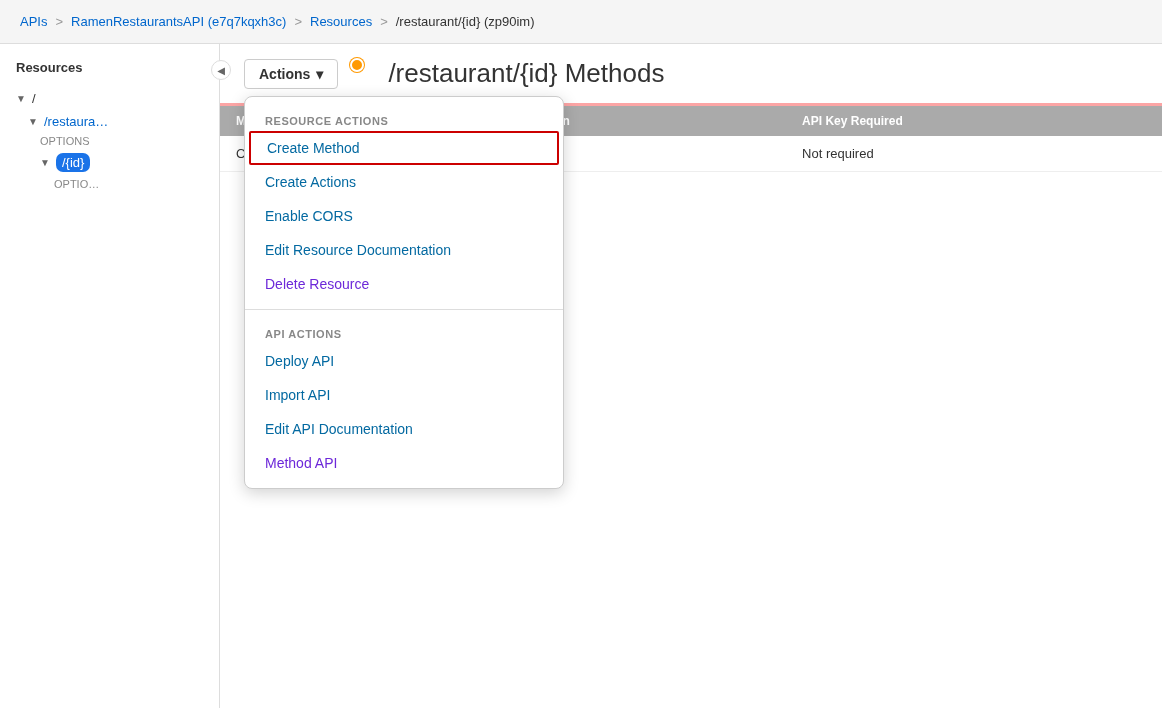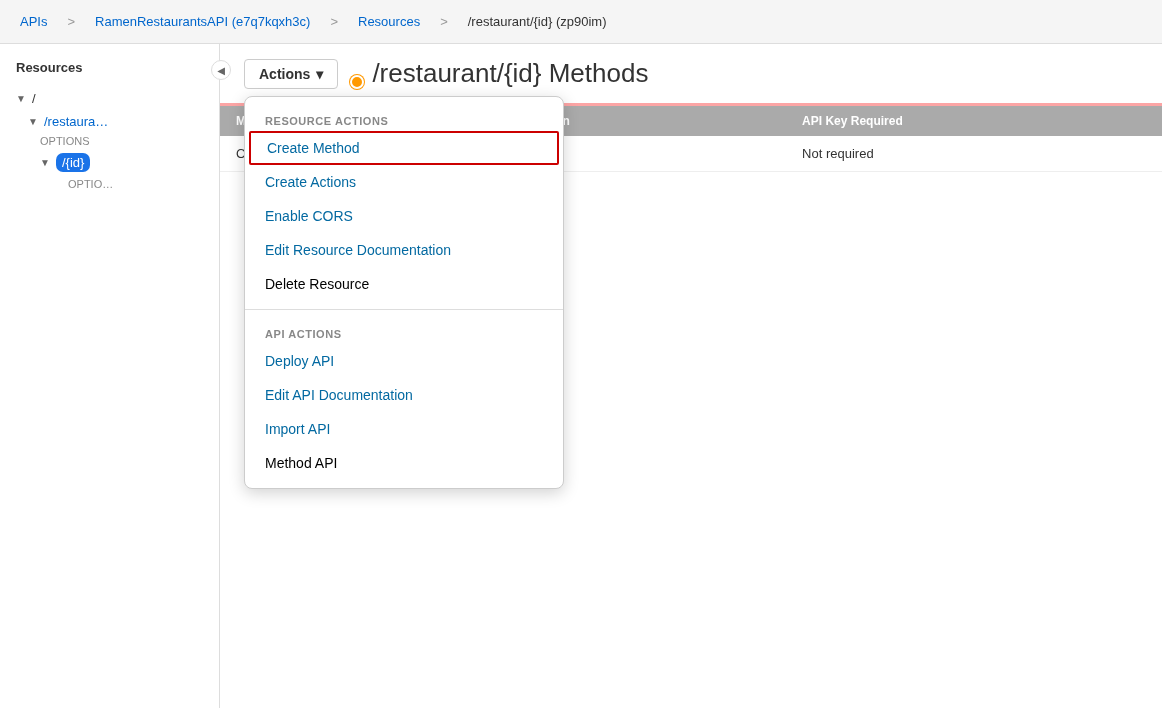--- a/index.html
+++ b/index.html
@@ -5,21 +5,21 @@
     * { box-sizing: border-box; margin: 0; padding: 0; }
     body { font-family: -apple-system, BlinkMacSystemFont, 'Segoe UI', Arial, sans-serif; font-size: 14px; background: #fff; color: #333; width: 1162px; height: 708px; overflow: hidden; }
 
     
     .breadcrumb {
       background: #f5f5f5;
       border-bottom: 1px solid #ddd;
       padding: 10px 20px;
       display: flex;
       align-items: center;
-      gap: 20px;
+      gap: 8px;
       font-size: 13px;
       color: #555;
       height: 44px;
     }
     .breadcrumb-sep { color: #999; }
     .breadcrumb-link { color: #0066cc; cursor: pointer; }
     .breadcrumb-current { color: #333; }
 
     
     .main-layout {
@@ -109,22 +109,22 @@
       font-weight: 600;
       color: #333;
       position: relative;
     }
 
     .page-title {
       font-size: 26px;
       font-weight: 300;
       color: #333;
       display: flex;
-      align-items: flex-end;
-      gap: 8px;
+      align-items: flex-start;
+      gap: 24px;
     }
     .title-dot {
       width: 14px;
       height: 14px;
       background: #f90;
       border: 2px solid #fff;
       border-radius: 50%;
       box-shadow: 0 0 0 1px #f90;
       flex-shrink: 0;
     }
@@ -152,21 +152,21 @@
       padding: 10px 20px 4px 20px;
     }
 
     .dropdown-item {
       padding: 9px 20px;
       cursor: pointer;
       font-size: 14px;
       color: #0369a1;
       display: block;
     }
-    .dropdown-item.danger { color: #000000; }
+    .dropdown-item.danger { color: #6d28d9; }
     .dropdown-item.highlighted {
       border: 2px solid #cc0000;
       margin: 0 4px;
       padding: 7px 16px;
       border-radius: 2px;
     }
 
     .dropdown-divider {
       border: none;
       border-top: 1px solid #ddd;
@@ -226,21 +226,21 @@
       <span class="tree-label-path">/restaura…</span>
     </div>
 
     <div class="tree-label-options">OPTIONS</div>
 
     <div class="tree-item" style="padding-left: 40px;">
       <span class="tree-chevron">▼</span>
       <span class="tree-label-path-id" style="background:#1a73e8; color:#fff; padding: 2px 6px; border-radius:7px;">/{id}</span>
     </div>
 
-    <div class="tree-label-options" style="padding-left: 68px;">OPTIO…</div>
+    <div class="tree-label-options" style="padding-left: 54px;">OPTIO…</div>
   </div>
 
   <div class="content">
 
     <div class="content-header">
       <button class="actions-btn">
         <span>Actions</span>
         <span>▾</span>
       </button>
 
@@ -269,24 +269,24 @@
         </div>
 
         <hr class="dropdown-divider">
 
         <div class="dropdown-section-label">API ACTIONS</div>
 
         <div class="dropdown-item">
           <span>Deploy API</span>
         </div>
         <div class="dropdown-item">
+          <span>Import API</span>
+        </div>
+        <div class="dropdown-item">
           <span>Edit API Documentation</span>
-        </div>
-        <div class="dropdown-item">
-          <span>Import API</span>
         </div>
         <div class="dropdown-item danger">
           <span>Method API</span>
         </div>
       </div>
     </div>
 
     <div class="content-body">
       <table class="content-table">
         <thead>

